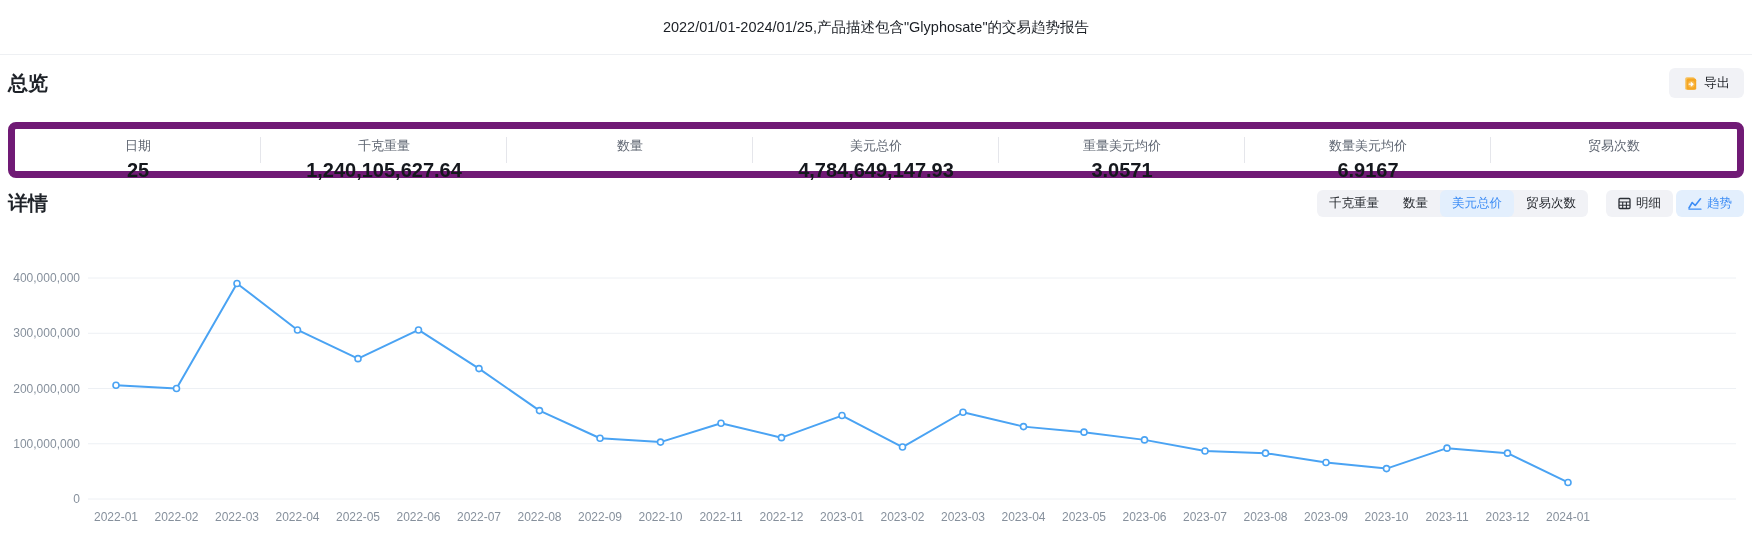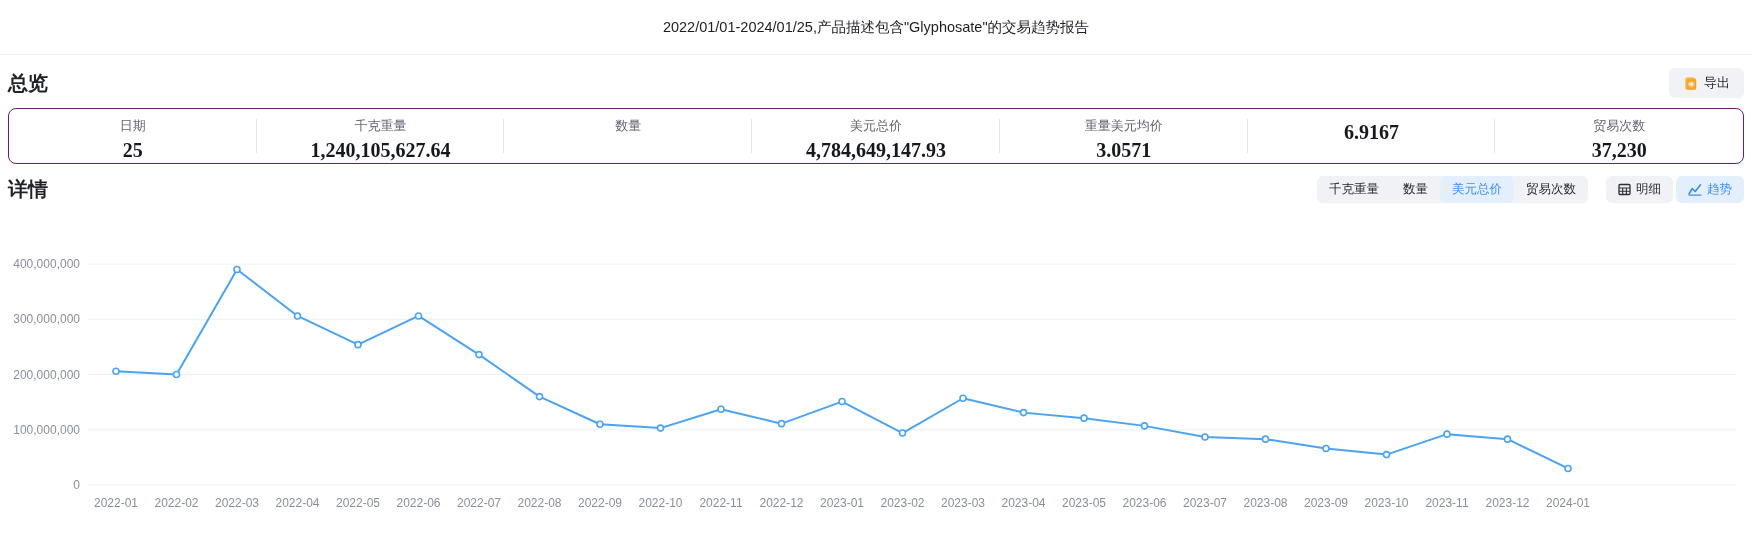--- a/index.html
+++ b/index.html
@@ -14,22 +14,22 @@
 
   .row-between { display:flex; align-items:center; justify-content:space-between; }
 
   .overview-row { margin-top:13px; }
   .sec-heading { font-size:20px; font-weight:bold; color:#1f2329; }
 
   .export-btn { display:flex; align-items:center; gap:6px; background:#f1f2f6;
     border:none; border-radius:6px; padding:6px 14px; font-size:13px; color:#25282e;
     cursor:pointer; font-family:inherit; }
 
-  .stat-card { margin-top:10px; height:56px; border:1px solid #701a75; border-radius:8px;
-    background:#fff; display:flex; align-items:stretch;font-family:Liberation Serif, serif; }
+  .stat-card { margin-top:24px; height:56px; border:7px solid #701a75; border-radius:8px;
+    background:#fff; display:flex; align-items:stretch; }
   .stat { flex:1; text-align:center; position:relative; padding-top:8px; }
   .stat:not(:last-child)::after { content:''; position:absolute; right:0; top:18%;
     height:64%; width:1px; background:#e5e6eb; }
   .stat-label { font-size:13px; color:#5f6672; }
   .stat-value { font-size:20px; font-weight:bold; color:#15181d; margin-top:4px; }
 
   .details-row { margin-top:12px; }
   .tab-groups { display:flex; align-items:center; gap:18px; }
   .tab-group { display:flex; background:#f1f2f6; border-radius:6px; }
   .tab-group.split { background:transparent; gap:3px; }
@@ -80,25 +80,25 @@
     </div>
     <div class="stat">
       <div class="stat-label">美元总价</div>
       <div class="stat-value">4,784,649,147.93</div>
     </div>
     <div class="stat">
       <div class="stat-label">重量美元均价</div>
       <div class="stat-value">3.0571</div>
     </div>
     <div class="stat">
+      <div class="stat-label">数量美元均价</div>
       <div class="stat-value">6.9167</div>
     </div>
     <div class="stat">
       <div class="stat-label">贸易次数</div>
-      <div class="stat-value">37,230</div>
     </div>
   </div>
 
   <div class="row-between details-row">
     <div class="sec-heading">详情</div>
     <div class="tab-groups">
       <div class="tab-group">
         <button class="tab">
           <span>千克重量</span>
         </button>

